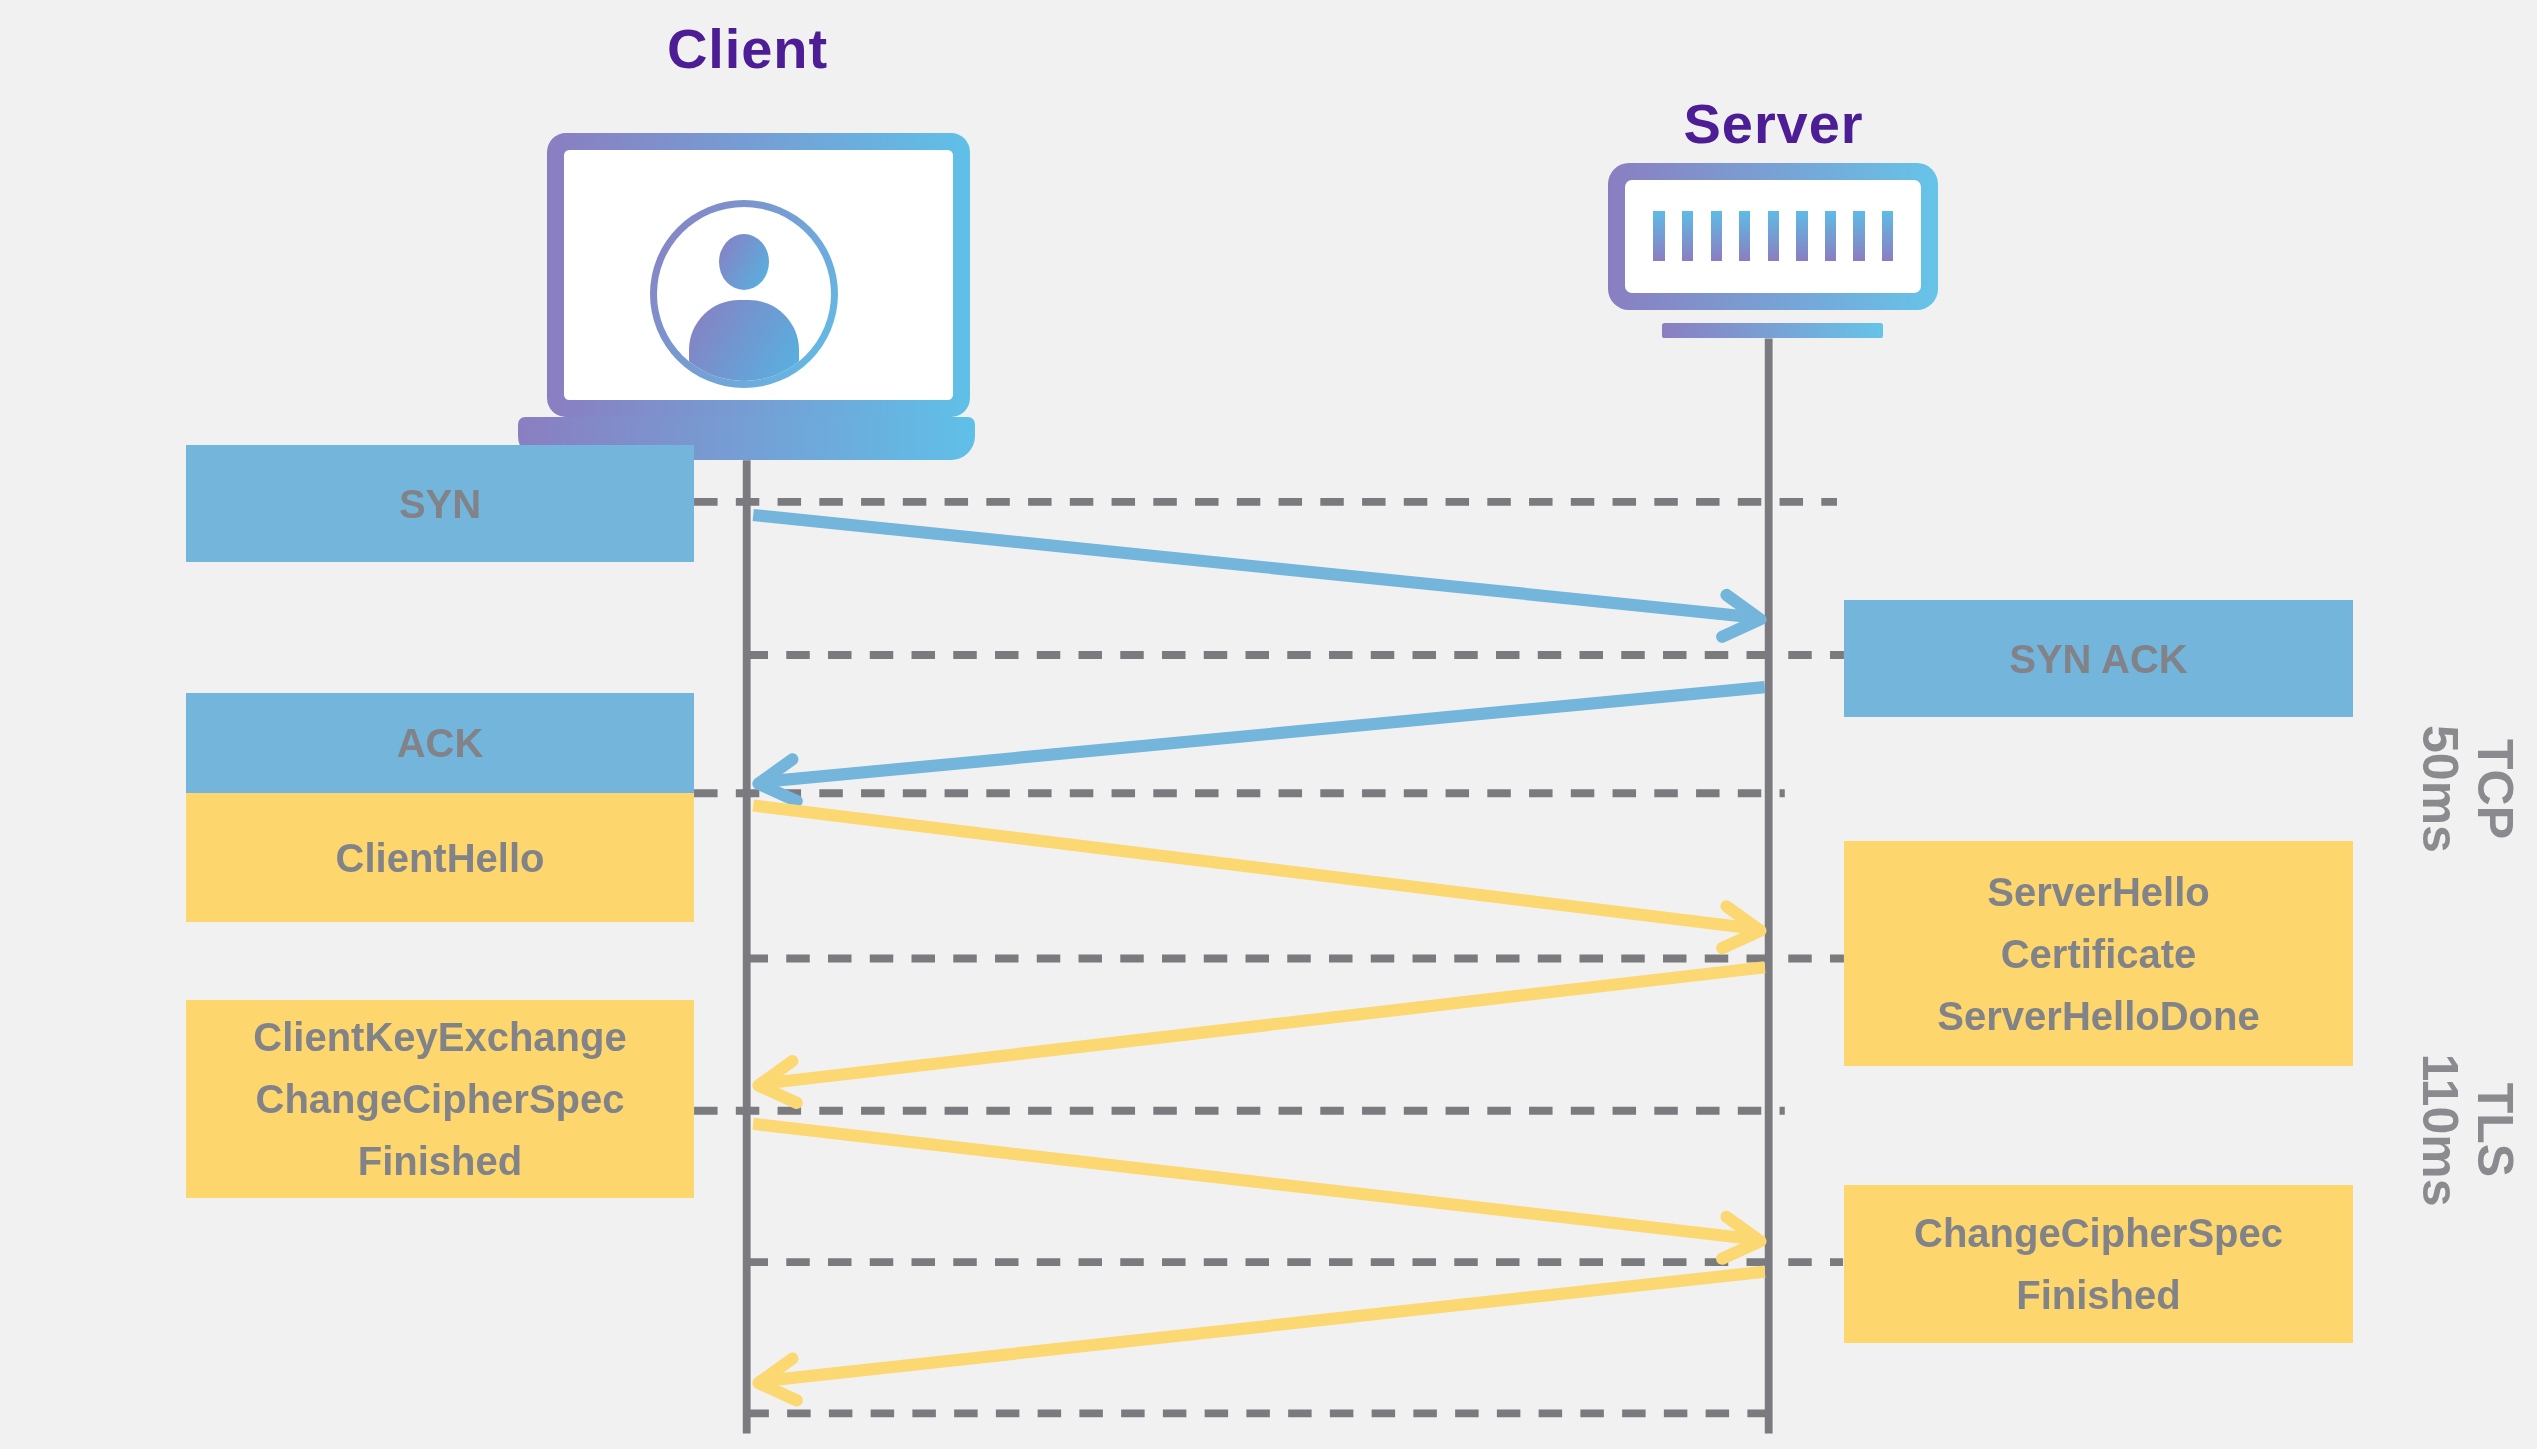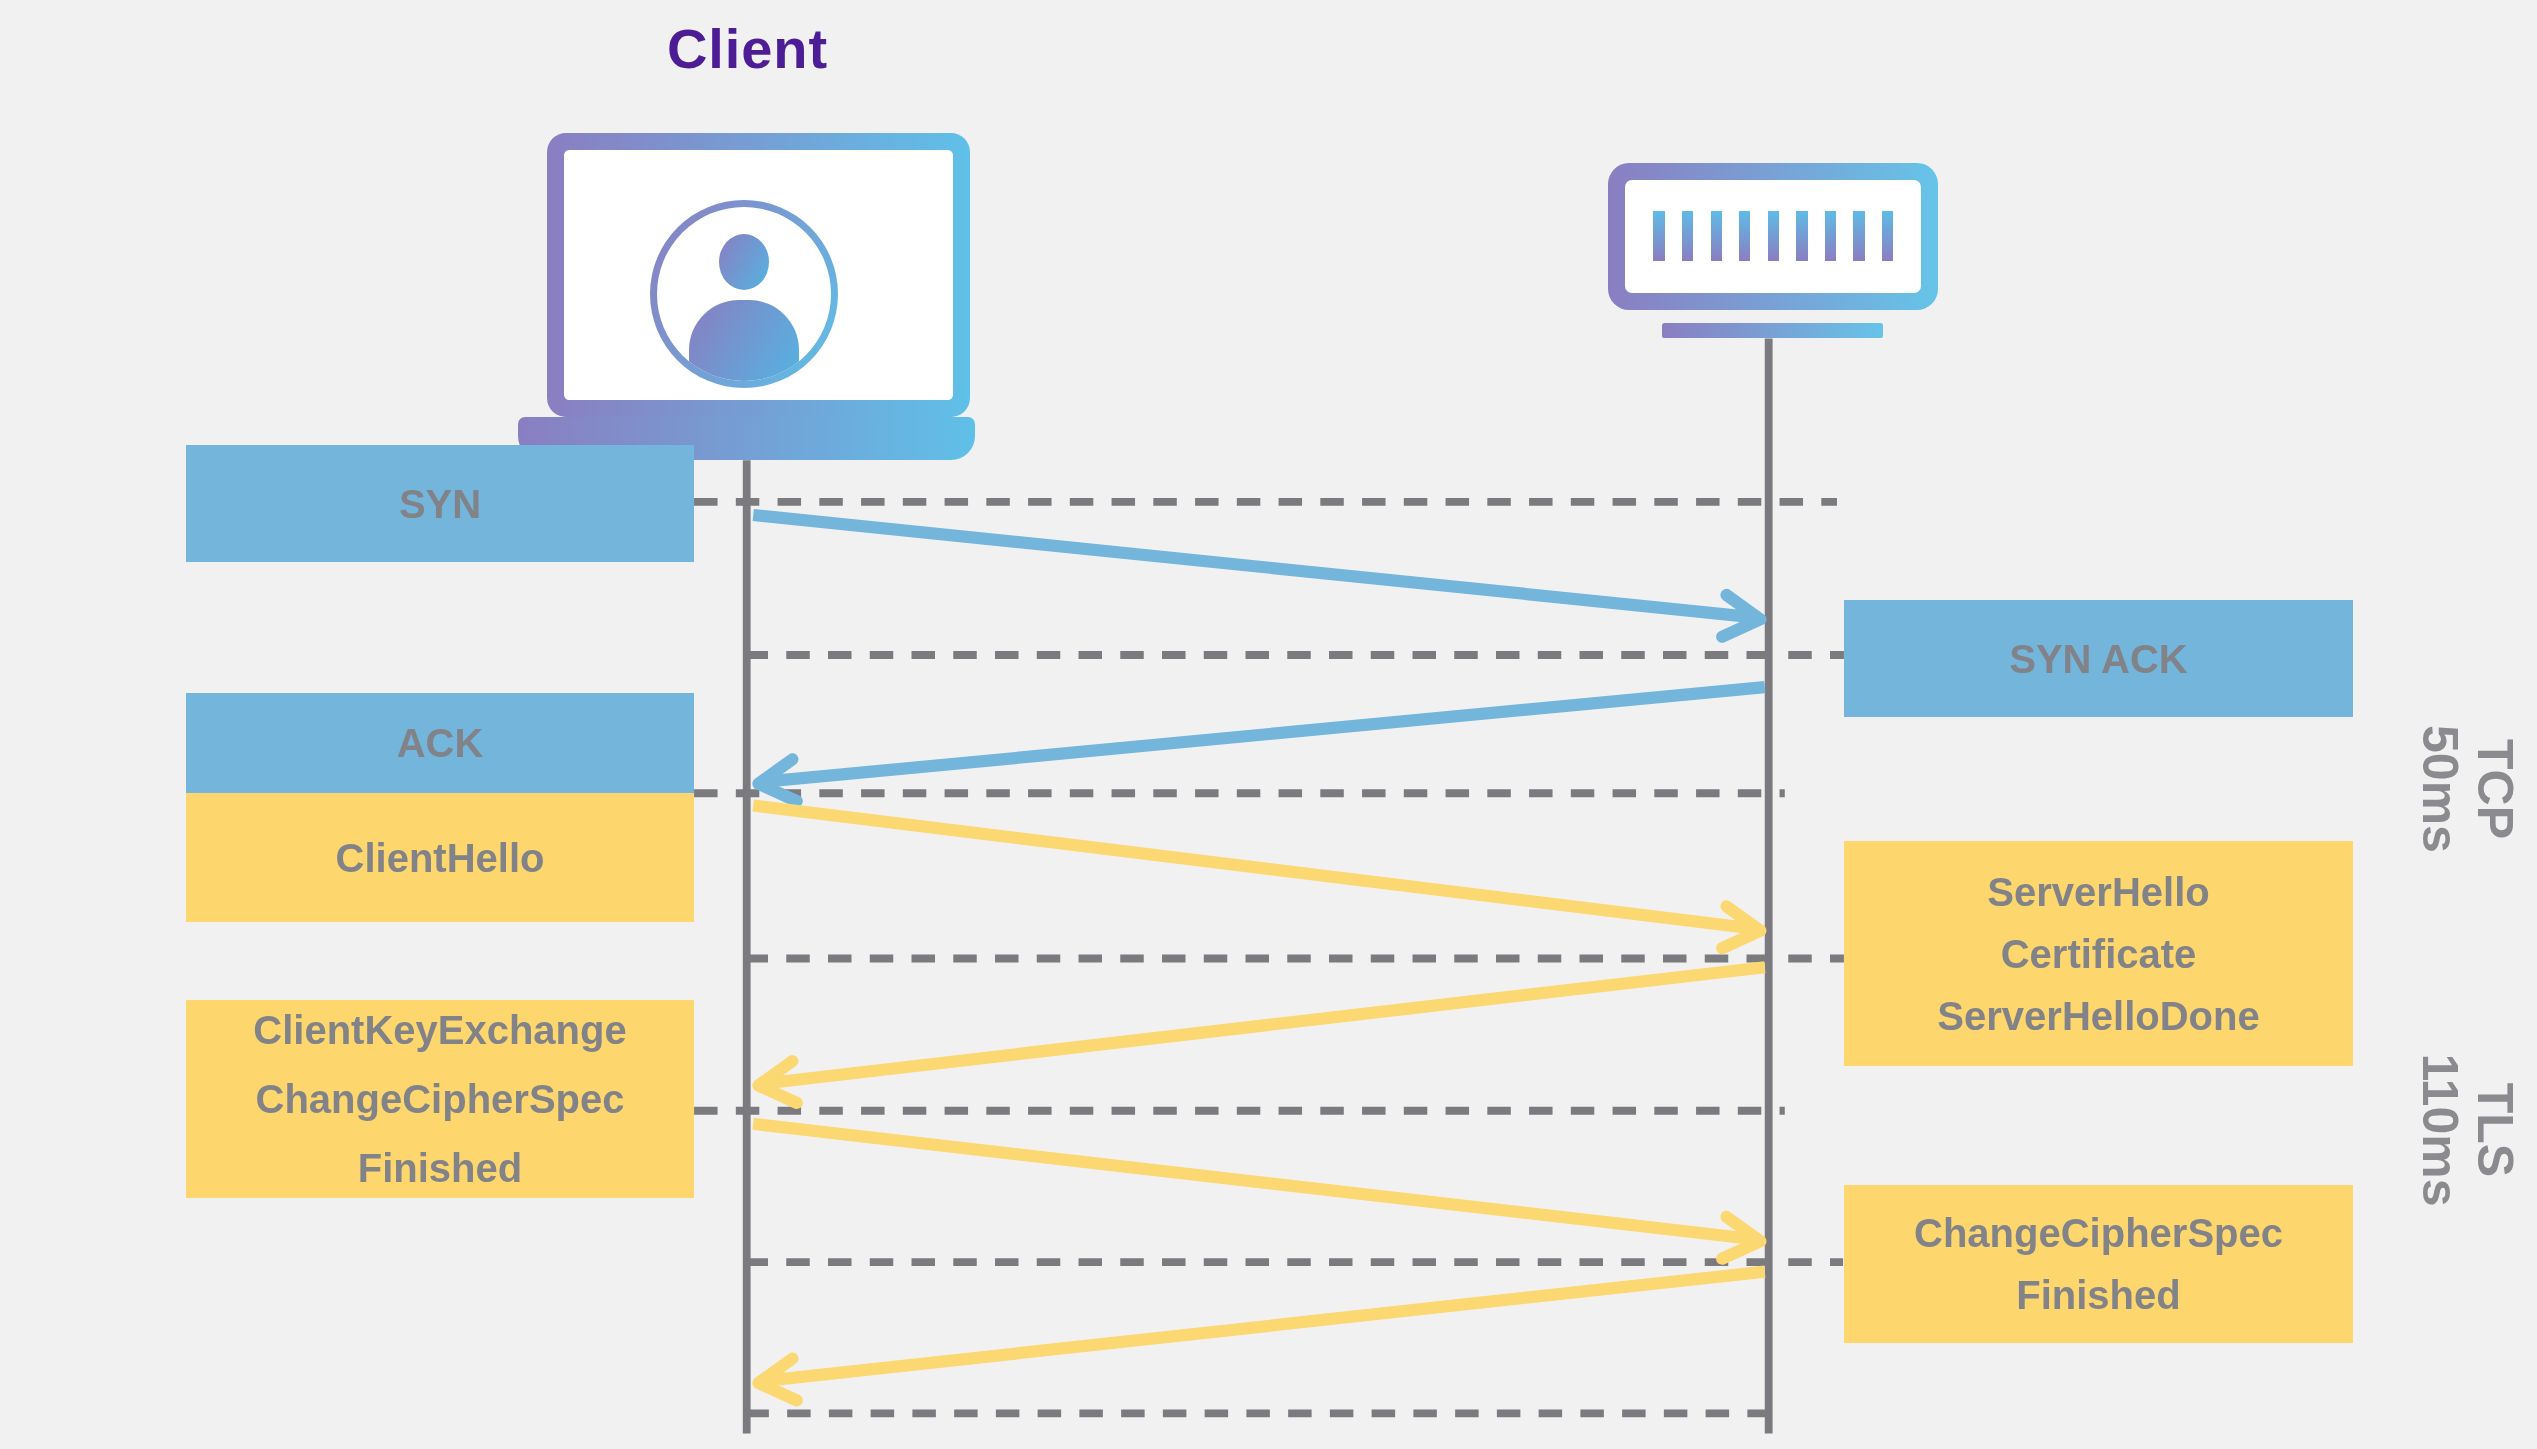--- a/index.html
+++ b/index.html
@@ -113,20 +113,21 @@
       <line x1="2029" y1="1112" x2="876" y2="1246"></line>
       <path d="M911 1220 L872 1248 L916 1268" stroke-linecap="round" stroke-linejoin="round"></path>
       <line x1="866" y1="1292" x2="2020" y2="1425"></line>
       <path d="M1985 1399 L2024 1427 L1980 1447" stroke-linecap="round" stroke-linejoin="round"></path>
       <line x1="2029" y1="1462" x2="876" y2="1588"></line>
       <path d="M911 1562 L872 1590 L916 1610" stroke-linecap="round" stroke-linejoin="round"></path>
     </g>
   </svg>
 
   <div class="actor-header" style="left:565px;top:15.7px;">Client</div>
+  <div class="actor-header" style="left:1591px;top:91px;">Server</div>
 
   <div class="laptop-screen">
     <div class="inner"></div>
   </div>
   <div class="avatar-ring">
     <div class="inner">
       <div class="avatar-head"></div>
       <div class="avatar-body"></div>
     </div>
   </div>
@@ -154,21 +155,21 @@
   </div>
 
   <div class="msg-box yellow left-col" style="top:793px;height:129px;">
     <span class="ln">ClientHello</span>
   </div>
 
   <div class="msg-box blue left-col" style="top:693px;height:100px;">
     <span class="ln">ACK</span>
   </div>
 
-  <div class="msg-box yellow left-col" style="top:1000px;height:198px;gap:7px;">
+  <div class="msg-box yellow left-col" style="top:1000px;height:198px;">
     <span class="ln">ClientKeyExchange</span>
     <span class="ln">ChangeCipherSpec</span>
     <span class="ln">Finished</span>
   </div>
 
   <div class="msg-box yellow right-col" style="top:841px;height:225px;">
     <span class="ln">ServerHello</span>
     <span class="ln">Certificate</span>
     <span class="ln">ServerHelloDone</span>
   </div>

